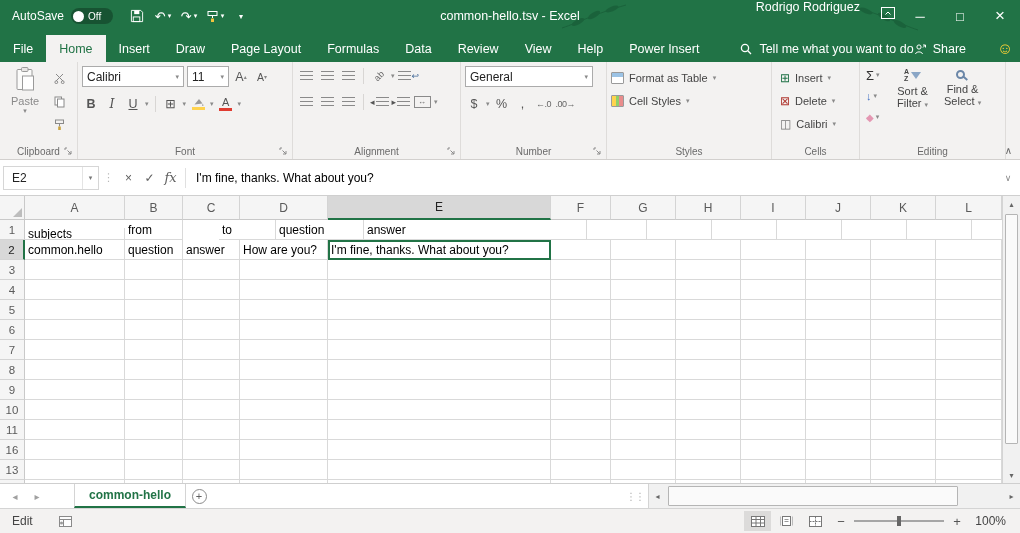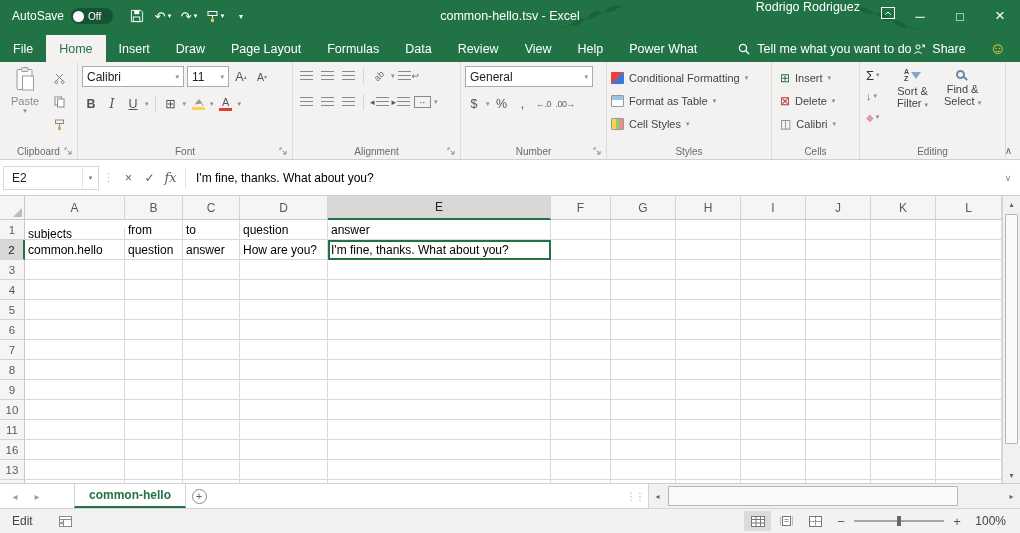--- a/index.html
+++ b/index.html
@@ -22,21 +22,21 @@
   .user { font-size:12.5px; margin-right:16px; white-space:nowrap; }
   .wbtn { width:40px; height:32px; display:flex; align-items:center; justify-content:center; font-size:13px; }
   .wbtn.close { font-size:17px; }
 
   
   .tabrow { flex:0 0 30px; background:#217346; display:flex; align-items:flex-end; color:#fff; }
   .rtab { height:27px; padding:0 13px; display:flex; align-items:center; font-size:12.5px; white-space:nowrap; }
   .rtab.active { background:#f3f2f1; color:#217346; }
   .tellme { display:flex; align-items:center; gap:7px; font-size:12.5px; margin-left:28px; height:27px; white-space:nowrap; }
   .tabspacer { flex:1; }
-  .sharebox { display:flex; align-items:center; gap:6px; font-size:12.5px; height:27px; margin-right:24px; }
+  .sharebox { display:flex; align-items:center; gap:6px; font-size:12.5px; height:27px; margin-right:31px; }
   .smiley { color:#ffd335; font-size:16px; margin-right:14px; height:27px; display:flex; align-items:center; }
 
   
   .ribbon { flex:0 0 98px; background:#f3f2f1; display:flex; border-bottom:1px solid #d2d0ce; position:relative; }
   .rgroup { position:relative; display:flex; flex-direction:column; border-right:1px solid #dedcda; padding:4px 4px 15px; }
   .glabel { position:absolute; bottom:2px; left:0; right:0; text-align:center; font-size:10px; color:#6a6a6a; }
   .launcher { position:absolute; right:3px; bottom:2px; width:11px; height:11px; display:flex; align-items:center; justify-content:center; }
   .rbody { display:flex; flex:1; }
   .rcol { display:flex; flex-direction:column; flex:1; }
   .rrow { display:flex; align-items:center; gap:3px; }
@@ -199,21 +199,21 @@
     <div class="rtab">File</div>
     <div class="rtab active">Home</div>
     <div class="rtab">Insert</div>
     <div class="rtab">Draw</div>
     <div class="rtab">Page Layout</div>
     <div class="rtab">Formulas</div>
     <div class="rtab">Data</div>
     <div class="rtab">Review</div>
     <div class="rtab">View</div>
     <div class="rtab">Help</div>
-    <div class="rtab">Power What</div>
+    <div class="rtab">Power Insert</div>
     <div class="tellme">
       <svg width="12" height="12" viewBox="0 0 12 12">
         <circle cx="5" cy="5" r="3.6" fill="none" stroke="#fff" stroke-width="1.3"></circle>
         <path d="M7.8 7.8L11 11" stroke="#fff" stroke-width="1.3"></path>
       </svg>
       <span>Tell me what you want to do</span>
     </div>
     <div class="tabspacer"></div>
     <div class="sharebox">
       <svg width="13" height="12" viewBox="0 0 13 12">
@@ -384,25 +384,20 @@
       <div class="glabel">Number</div>
       <div class="launcher">
         <svg width="9" height="9" viewBox="0 0 9 9">
             <path d="M1 3V1h2M3.5 3.5L7 7M7 4v3H4" stroke="#8b8b8b" fill="none"></path>
           </svg>
       </div>
     </div>
 
     <div class="rgroup" style="flex:0 0 165px">
       <div class="rcol">
-        <div class="stylerow">
-          <span class="sico cf"></span>
-          <span>Conditional Formatting</span>
-          <span class="cdd">▾</span>
-        </div>
         <div class="stylerow">
           <span class="sico fat"></span>
           <span>Format as Table</span>
           <span class="cdd">▾</span>
         </div>
         <div class="stylerow">
           <span class="sico cs"></span>
           <span>Cell Styles</span>
           <span class="cdd">▾</span>
         </div>
@@ -496,21 +491,21 @@
           <div class="col-header" style="flex: 0 0 65px;">H</div>
           <div class="col-header" style="flex: 0 0 65px;">I</div>
           <div class="col-header" style="flex: 0 0 65px;">J</div>
           <div class="col-header" style="flex: 0 0 65px;">K</div>
           <div class="col-header" style="flex: 0 0 66px;">L</div>
         </div>
         <div class="grid-row">
           <div class="row-header">1</div>
           <div class="cell" style="flex: 0 0 100px; margin-top: 8px;">subjects</div>
           <div class="cell" style="flex: 0 0 58px;">from</div>
-          <div class="cell" style="flex: 0 0 57px;">to</div>
+          <div class="cell" style="flex: 0 0 57px; margin-left: 36px;">to</div>
           <div class="cell" style="flex: 0 0 88px;">question</div>
           <div class="cell" style="flex: 0 0 223px;">answer</div>
           <div class="cell" style="flex: 0 0 60px;"></div>
           <div class="cell" style="flex: 0 0 65px;"></div>
           <div class="cell" style="flex: 0 0 65px;"></div>
           <div class="cell" style="flex: 0 0 65px;"></div>
           <div class="cell" style="flex: 0 0 65px;"></div>
           <div class="cell" style="flex: 0 0 65px;"></div>
           <div class="cell" style="flex: 0 0 66px;"></div>
         </div>

